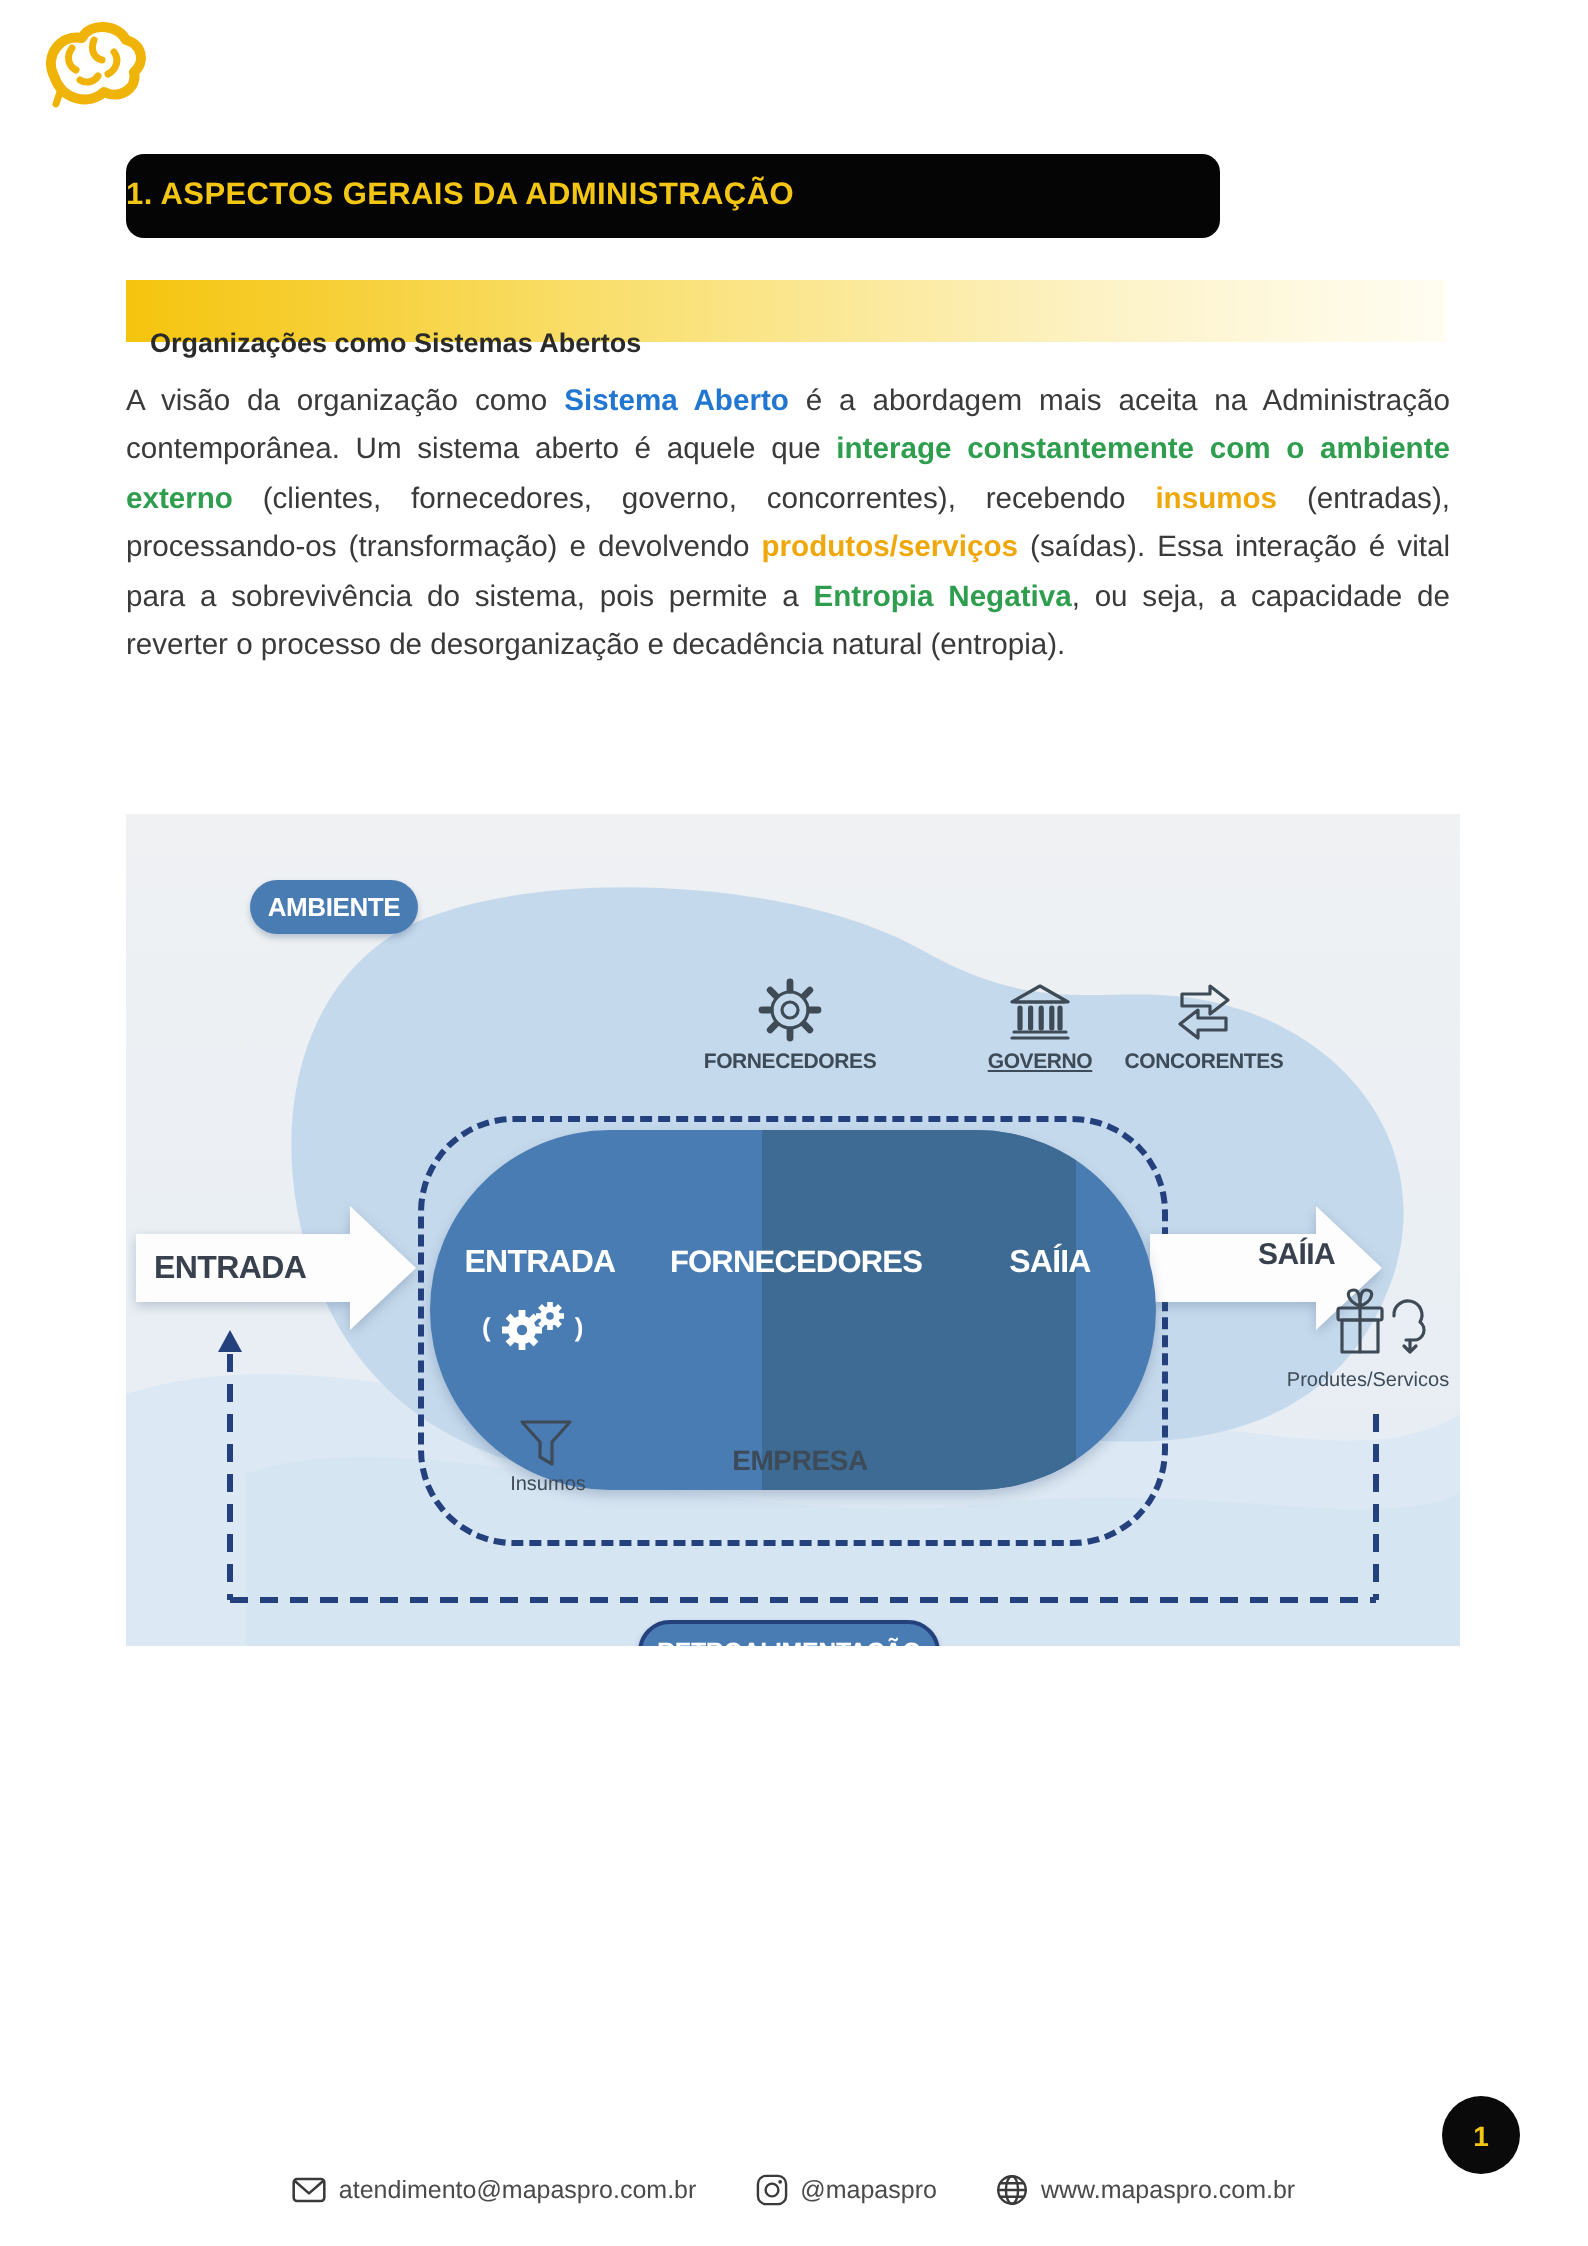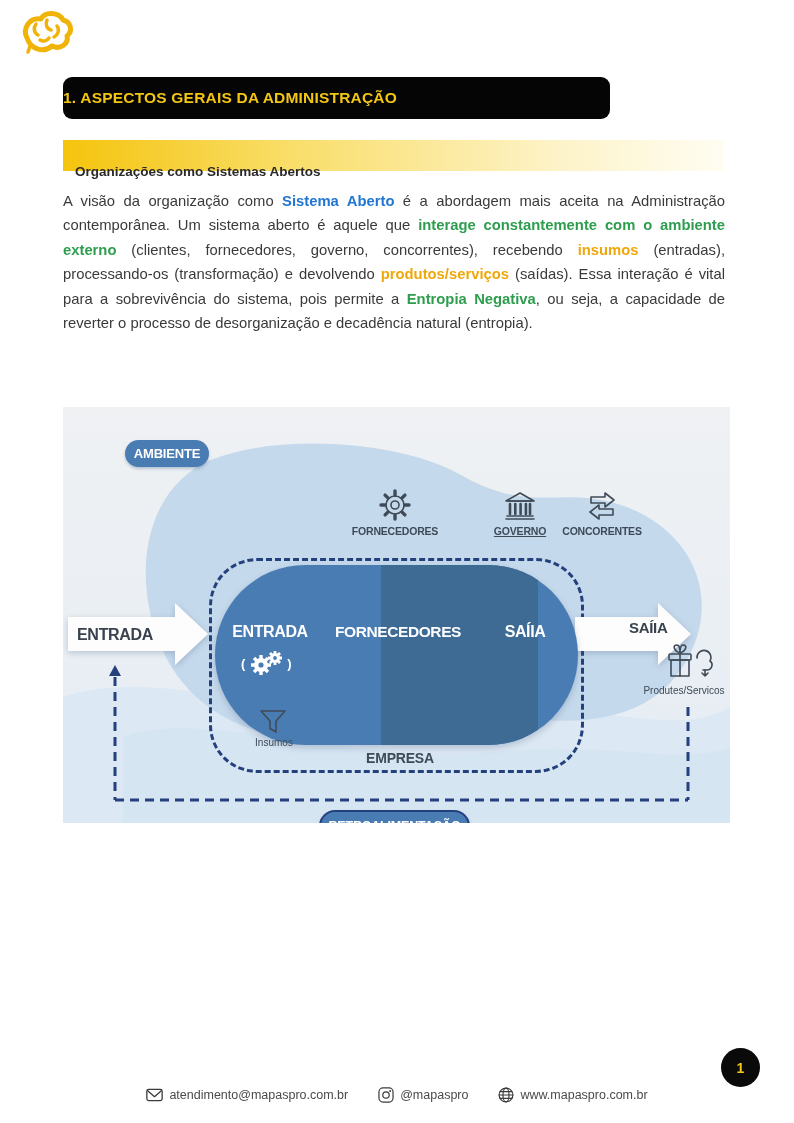--- a/index.html
+++ b/index.html
@@ -239,21 +239,21 @@
         </g>
       </svg>
       <span>)</span>
     </div>
 
     <svg class="d-abs" style="left:196px;top:302px;" width="28" height="26" viewBox="0 0 28 26">
       <path class="icon-stroke" d="M2,2 H26 L17,12 V23 L11,19.5 V12 Z"></path>
     </svg>
     <span class="d-abs insumos-label" style="left:186px;top:330px;width:50px;text-align:center;">Insumos</span>
 
-    <span class="d-abs empresa-label" style="left:287px;top:315px;width:100px;text-align:center;margin-top:28px;">EMPRESA</span>
+    <span class="d-abs empresa-label" style="left:287px;top:315px;width:100px;text-align:center;">EMPRESA</span>
 
     <div class="d-abs retro-pill">
       <span>RETROALIMENTAÇÃO</span>
     </div>
   </div>
 
   <div class="footer">
     <div class="f-item">
       <svg class="f-icon" width="17" height="14" viewBox="0 0 20 16">
         <rect x="1" y="1.5" width="18" height="13" rx="2"></rect>

